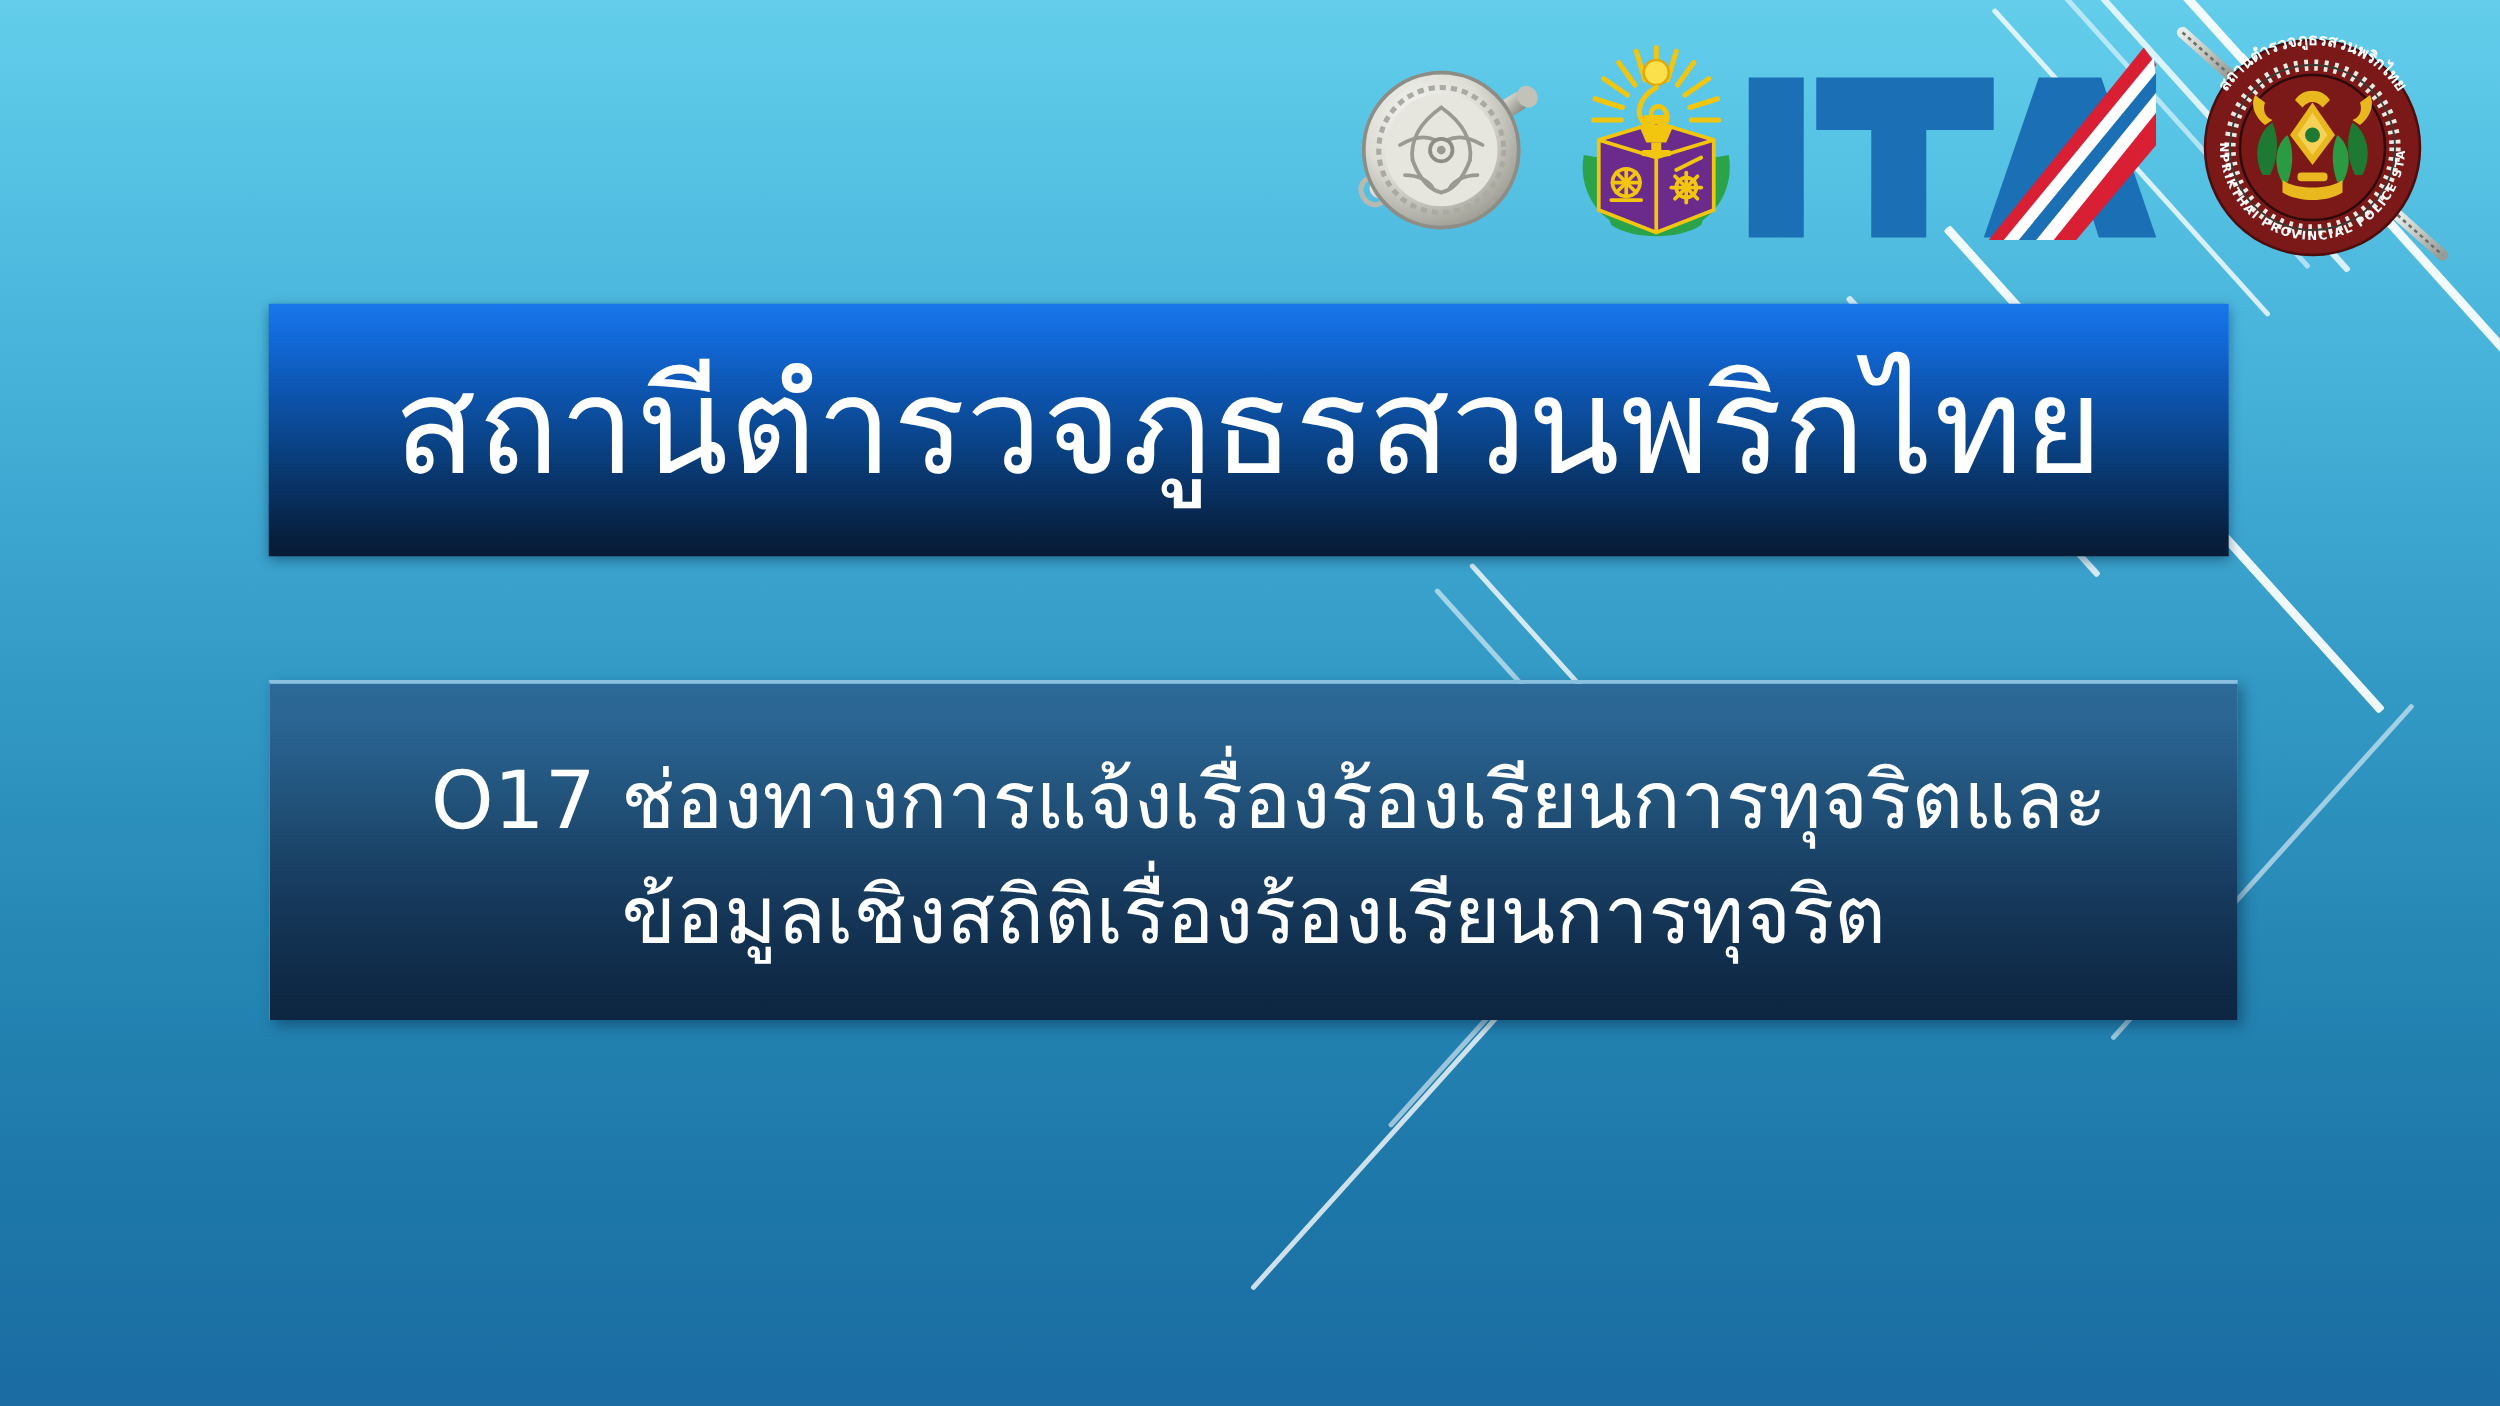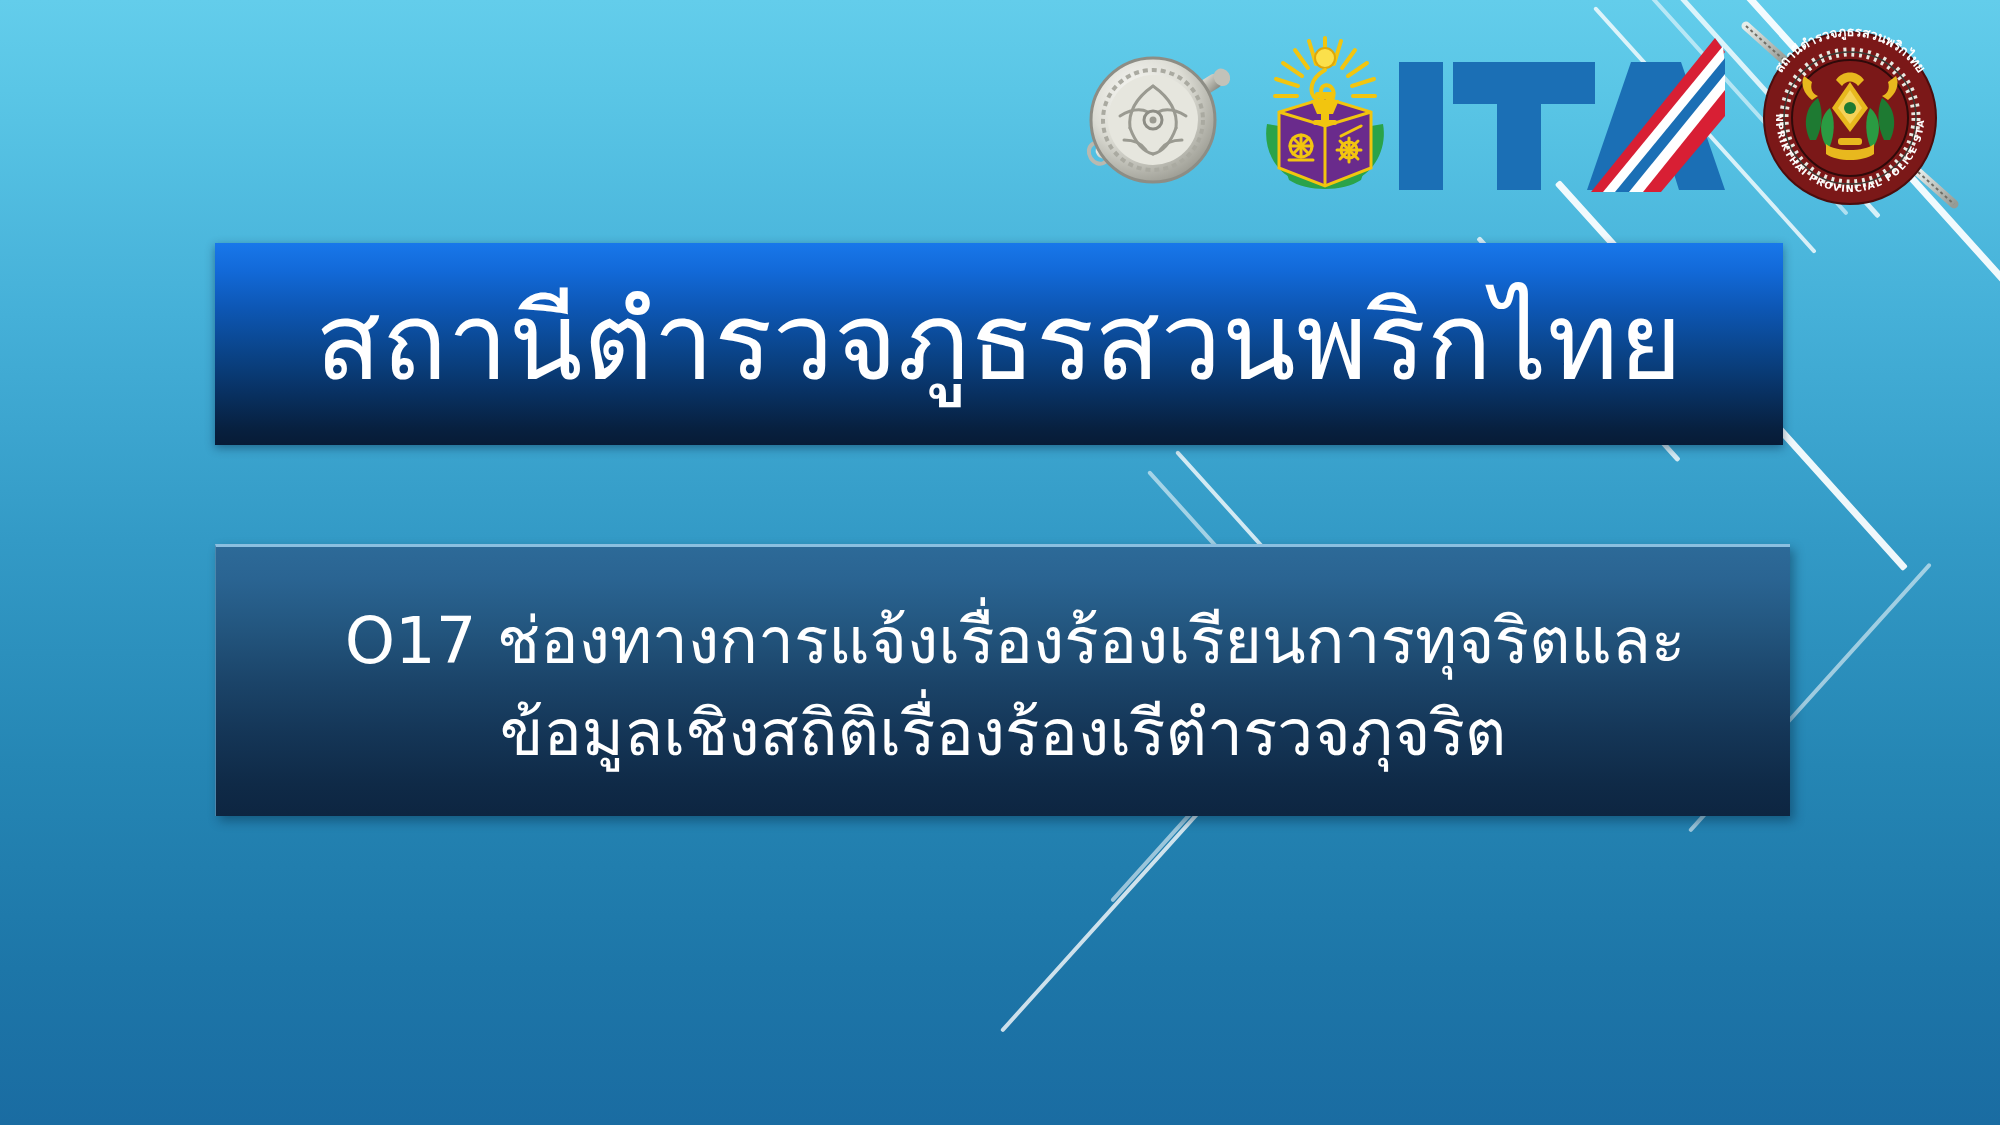--- a/index.html
+++ b/index.html
@@ -327,16 +327,16 @@
       </svg>
     </div>
   </div>
 
   <div id="title-banner">
     <div class="txt">สถานีตำรวจภูธรสวนพริกไทย</div>
   </div>
 
   <div id="subtitle-panel">
     <div class="line l1">O17 ช่องทางการแจ้งเรื่องร้องเรียนการทุจริตและ</div>
-    <div class="line l2">ข้อมูลเชิงสถิติเรื่องร้องเรีตำรวจภุจริต</div>
+    <div class="line l2">ข้อมูลเชิงสถิติเรื่องร้องเรียนการทุจริต</div>
   </div>
 
 </div>
 
 </body></html>

